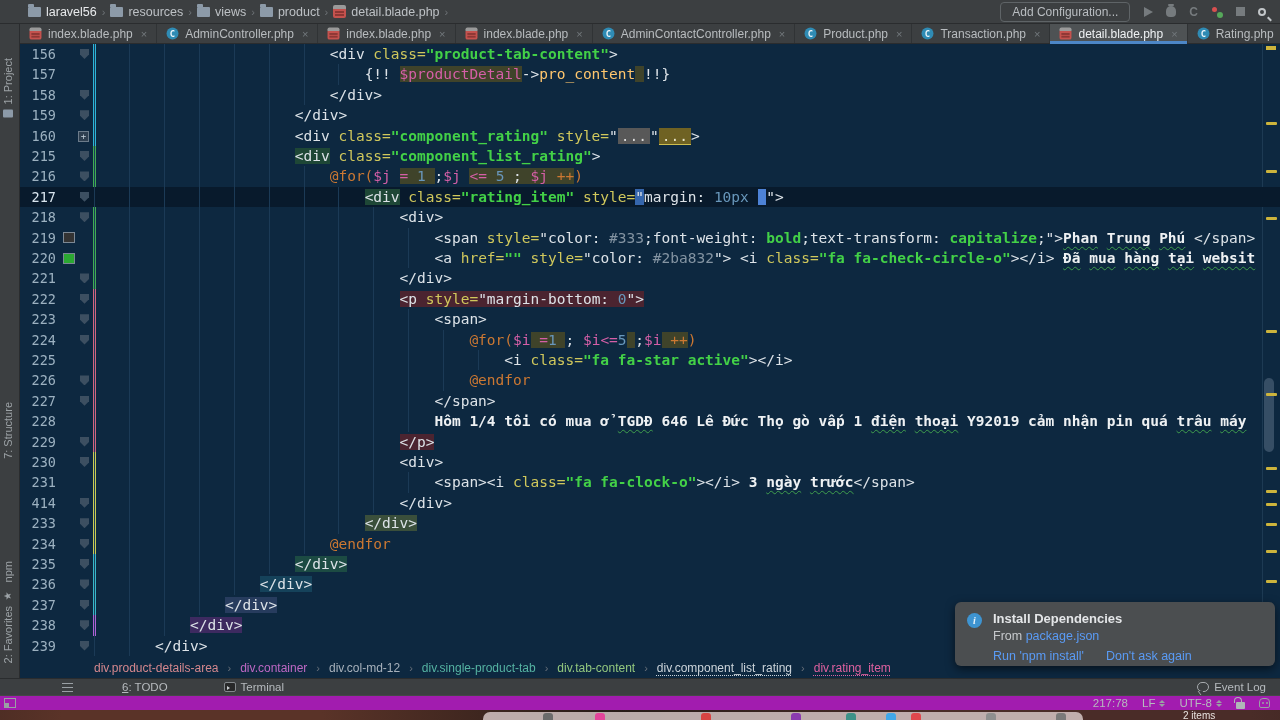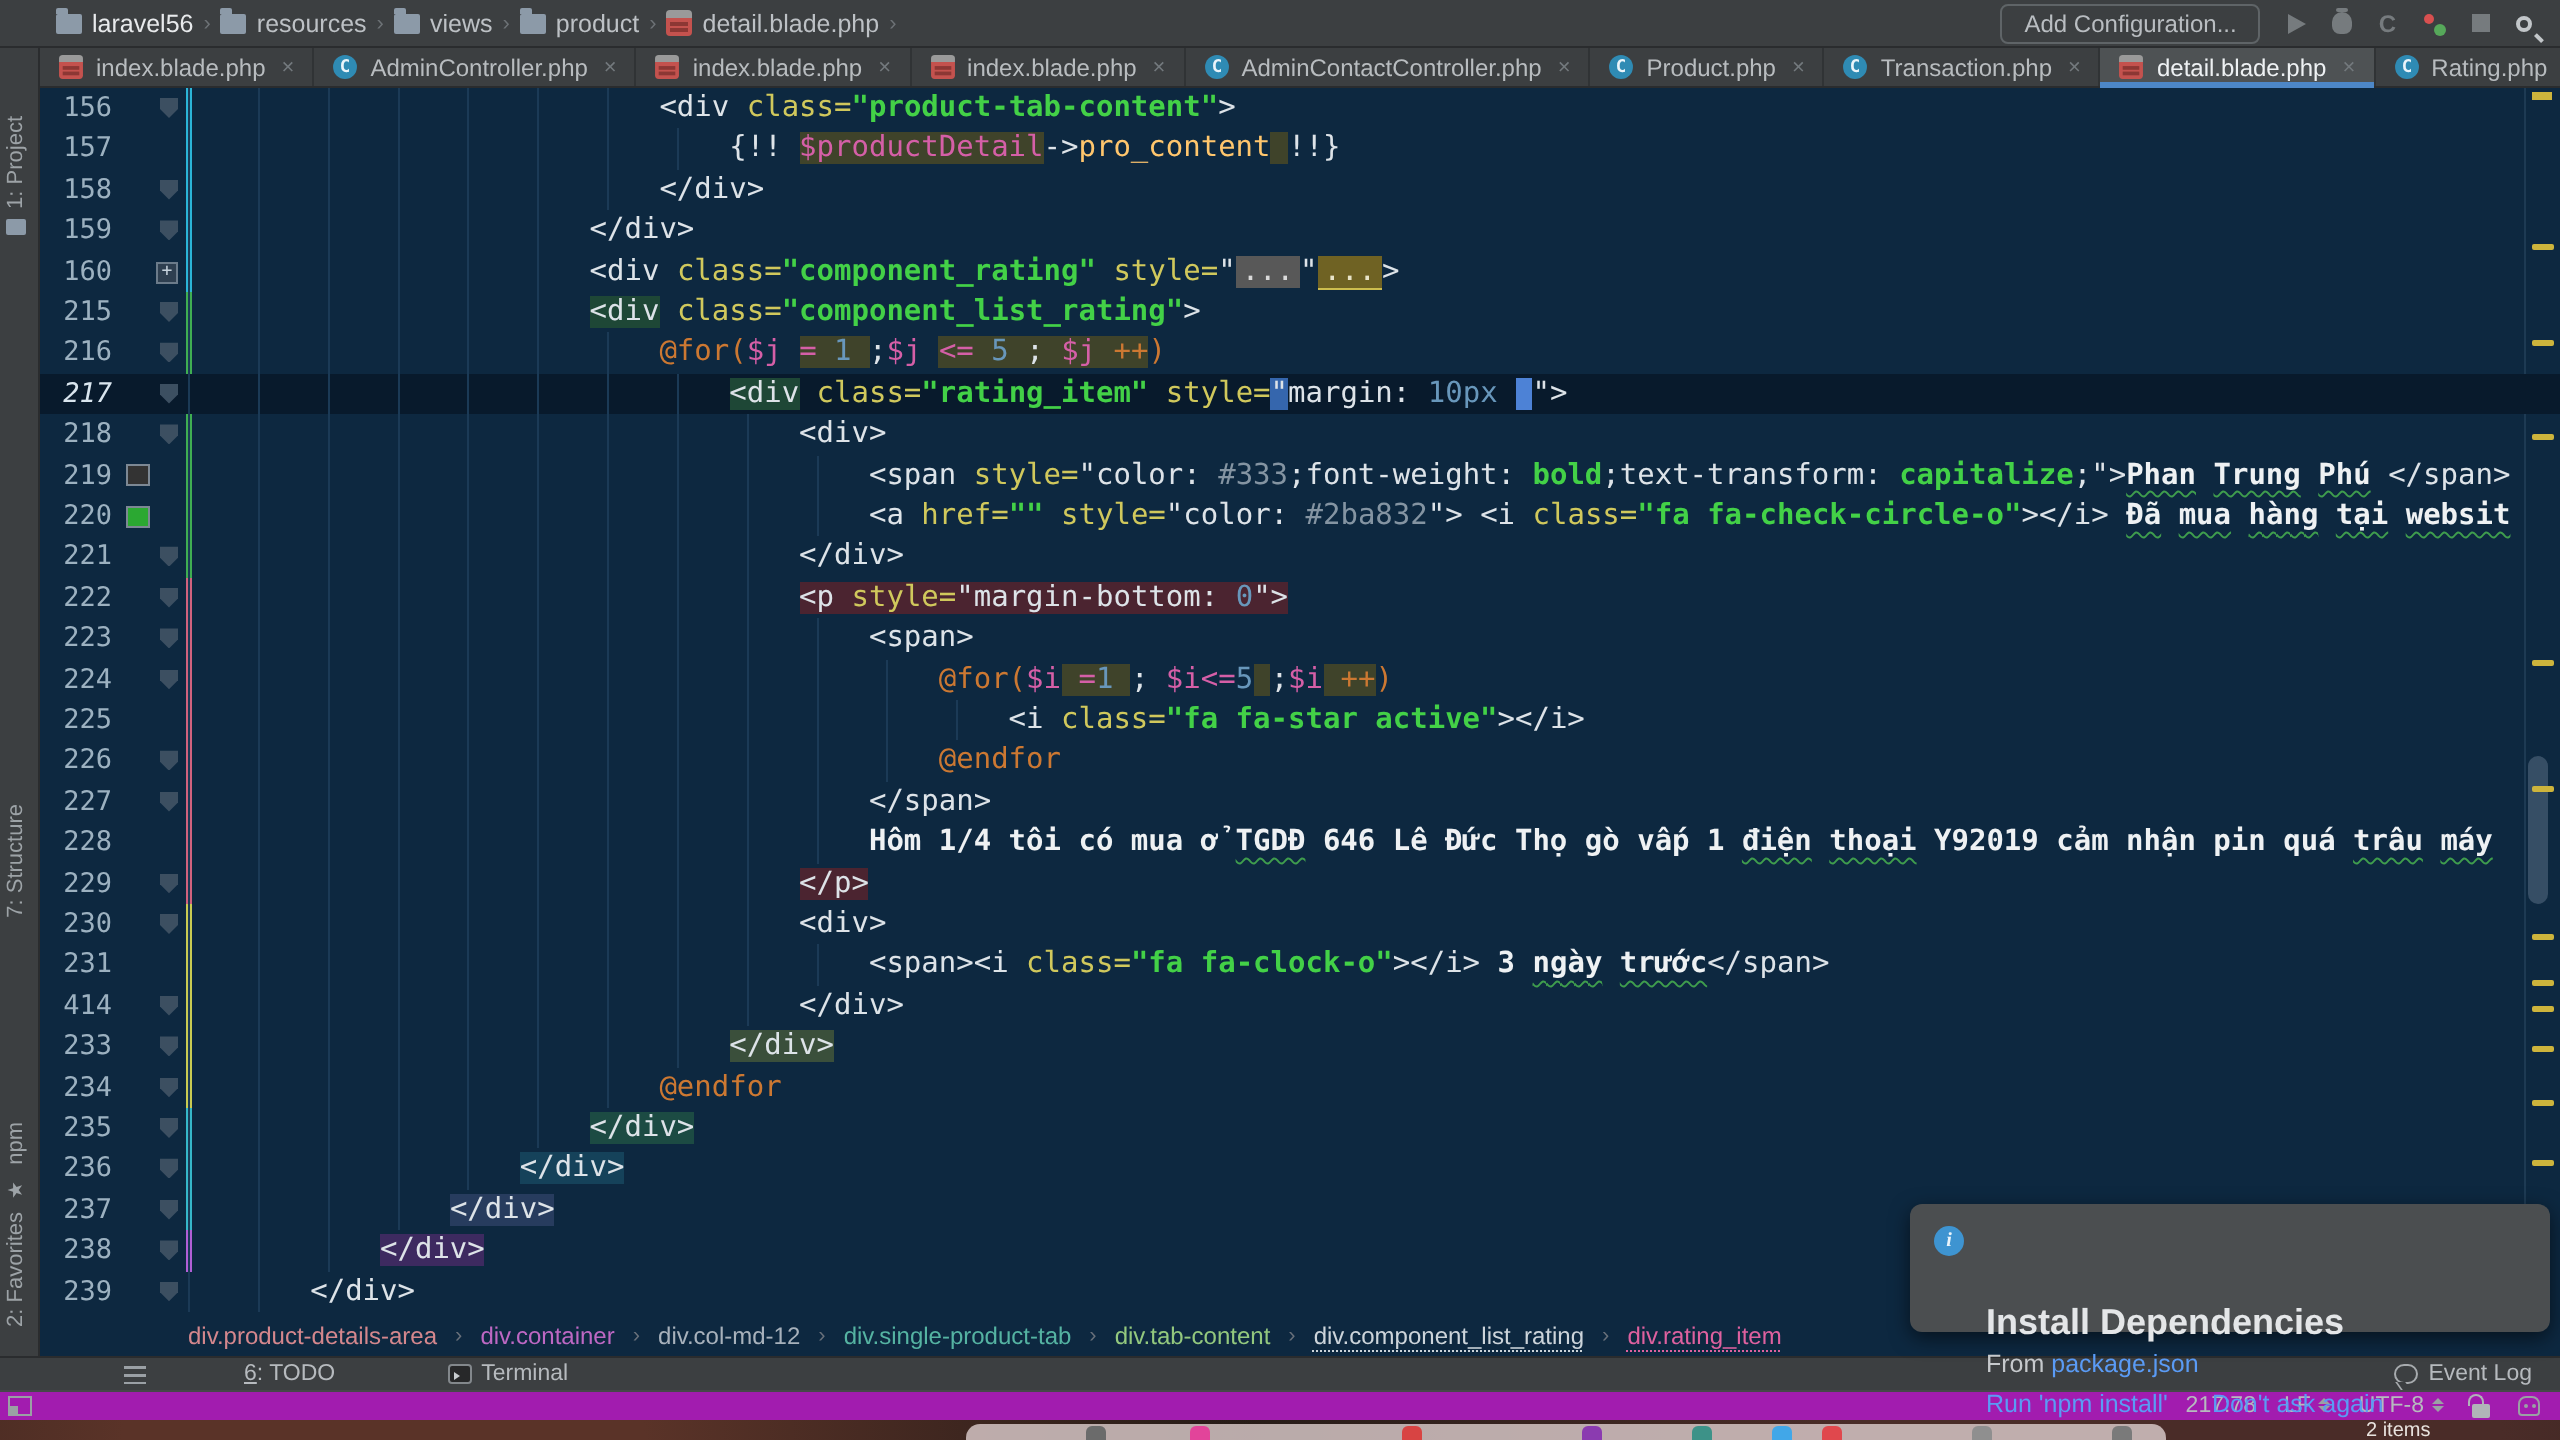--- a/index.html
+++ b/index.html
@@ -59,21 +59,21 @@
     color:#9da3a7; font-size:11px; display:flex; align-items:center; gap:5px; }
   .stripitem .mini-folder { width:10px; height:8px; background:#8c9aa8; border-radius:1px; transform:rotate(180deg); }
   .stripitem .mini-star { color:#9da3a7; font-size:10px; transform:rotate(90deg); }
 
   
   #editor { position:absolute; left:20px; top:44px; width:1260px; height:614px; background:#0d2840; }
   .line { position:absolute; left:0; width:1260px; height:20.4px; }
   .line.cur { background:#081a2c; }
   .lnum { position:absolute; left:0; top:0; width:36px; height:20.4px; text-align:right;
     font-family:"DejaVu Sans Mono", monospace; font-size:13.5px; line-height:20.4px; color:#9cb1c0; }
-  .line.cur .lnum { color:#d9e5ee;font-style:italic; }
+  .line.cur .lnum { color:#d9e5ee; }
   .swatch { position:absolute; left:43px; top:4.5px; width:12px; height:11px; border:1px solid #7c8894; z-index:3; }
   .foldm { position:absolute; left:60px; top:5px; width:9px; height:10px; background:#3c4f61;
     clip-path:polygon(0 0,100% 0,100% 55%,50% 100%,0 55%); }
   .foldp { position:absolute; left:58px; top:5px; width:11px; height:11px; background:#2e3f50;
     border:1px solid #6b7b8a; color:#c6d2dc; font-size:9px; line-height:9px; text-align:center;
     font-family:"DejaVu Sans Mono", monospace; }
   .codeln { position:absolute; left:74px; top:0; height:20.4px; white-space:pre;
     font-family:"DejaVu Sans Mono", monospace; font-size:14.5px; line-height:20.4px; color:#dde3e8; }
   .indent { display:inline-block; height:20.4px; vertical-align:top;
     background-image:repeating-linear-gradient(to right, #1b3a56 0 1px, transparent 1px 34.92px); }
@@ -156,21 +156,21 @@
     background:rgba(219,202,203,.82); border-radius:7px 7px 0 0; }
   .dockdot { position:absolute; top:1px; width:10px; height:7px; border-radius:3px 3px 0 0; }
   #desk-items { position:absolute; left:1183px; top:0px; color:#e8e2de; font-size:10px; }
 
   
   #notif { position:absolute; left:955px; top:602px; width:320px; height:64px; background:#4b4e50;
     border-radius:6px; box-shadow:0 3px 10px rgba(0,0,0,.55); padding:9px 12px 0 12px; }
   .info-ic { position:absolute; left:12px; top:11px; width:15px; height:15px; border-radius:50%;
     background:#3e94d1; color:#eaf4fb; font-size:10px; font-weight:bold; text-align:center; line-height:15px;
     font-family:"Liberation Serif", serif; font-style:italic; }
-  #notif .title { margin-left:26px; color:#e4e6e8; font-size:18px; font-weight:bold;margin-top:40px; }
+  #notif .title { margin-left:26px; color:#e4e6e8; font-size:13px; font-weight:bold; }
   #notif .fromrow { margin-left:26px; margin-top:3px; font-size:12.5px; color:#c6c9cc; }
   #notif .links { margin-left:26px; margin-top:6px; font-size:12.5px; display:flex; gap:22px; }
   .link { color:#5a9bf5; cursor:default; }
 </style>
 </head>
 <body>
 
 <div id="titlebar">
   <div id="crumbs-top">
       <div class="tcrumb bold">

